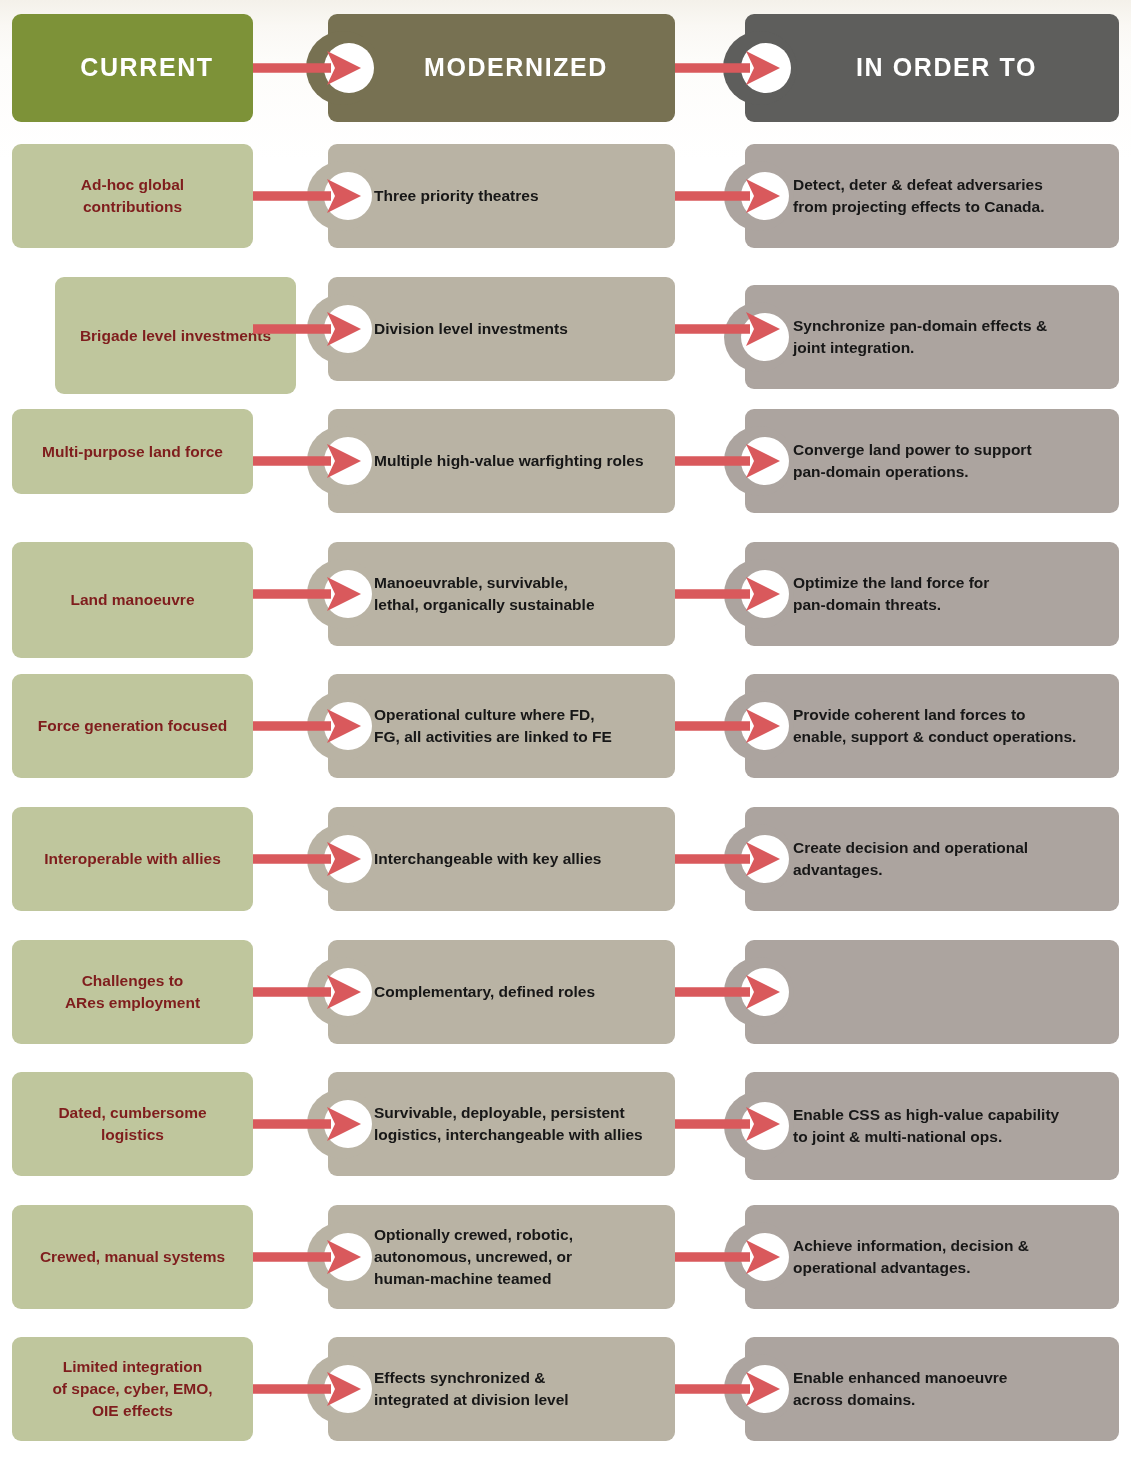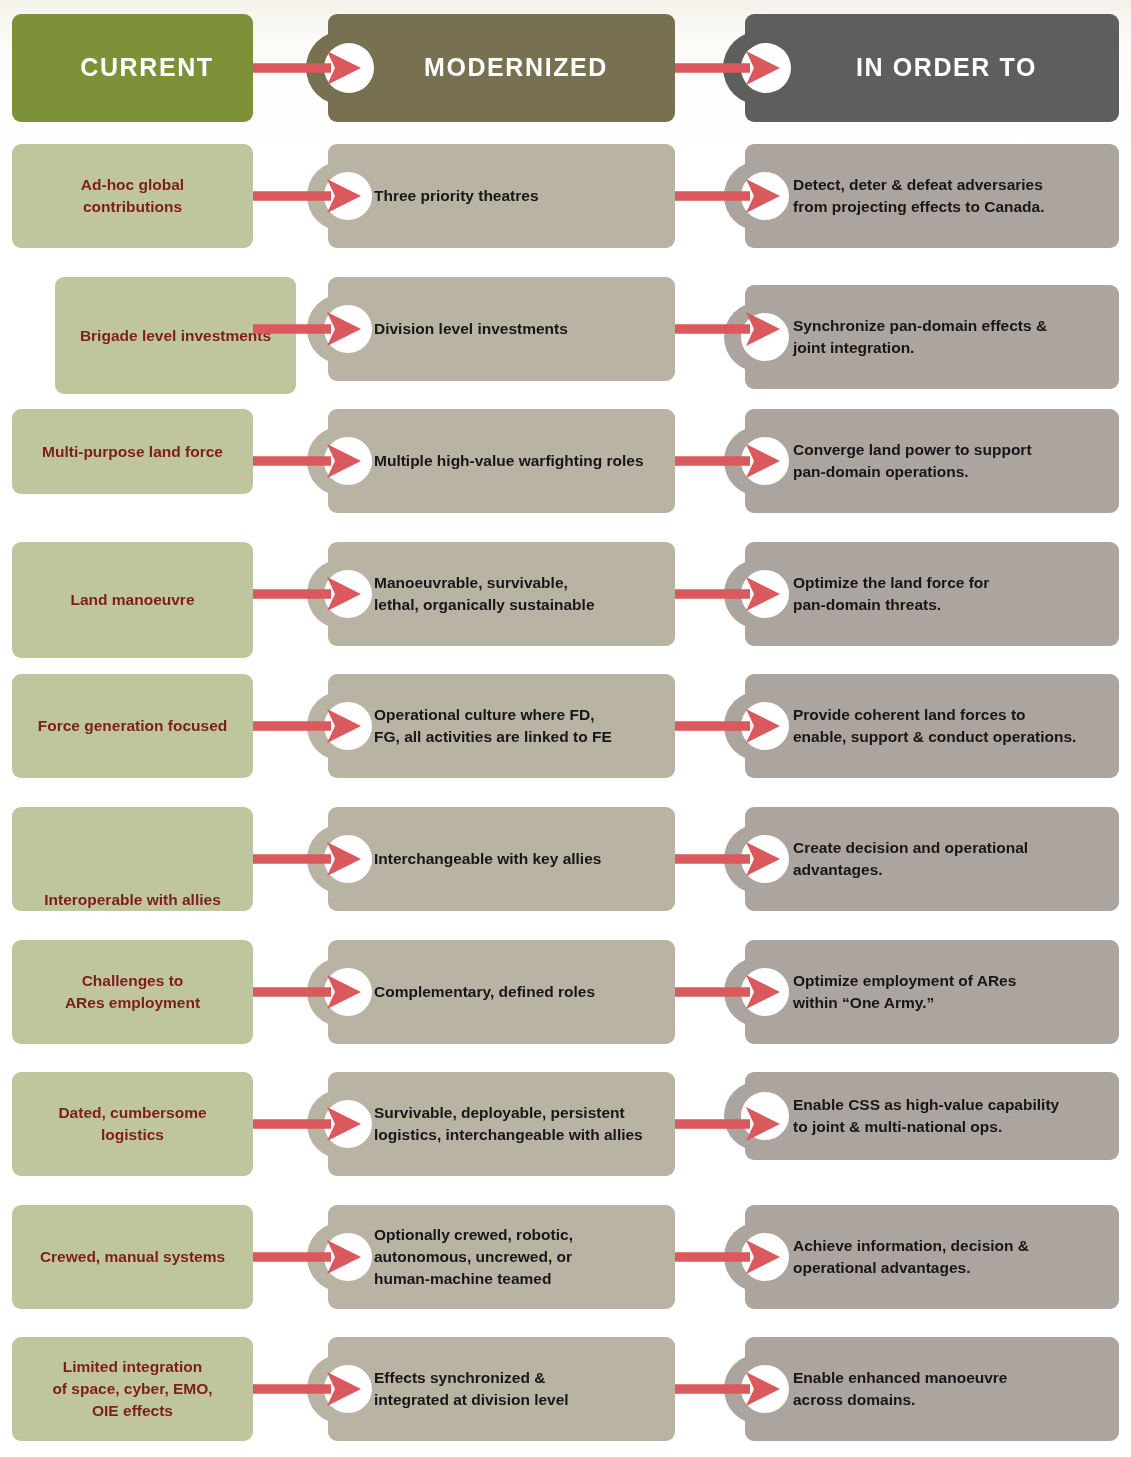--- a/index.html
+++ b/index.html
@@ -265,21 +265,21 @@
           <rect x="0" y="15.25" width="78" height="9.5" fill="#d9595c"></rect>
           <path d="M 74 3 L 108 20 L 74 37 L 82 20 Z" fill="#d9595c"></path>
         </svg>
       </div>
       <div class="arrow arrow-2" style="top: 706px;">
         <svg width="105" height="40" viewBox="0 0 105 40">
           <rect x="0" y="15.25" width="75" height="9.5" fill="#d9595c"></rect>
           <path d="M 71 3 L 105 20 L 71 37 L 79 20 Z" fill="#d9595c"></path>
         </svg>
       </div>
-      <div class="box col-left" style="top: 807px; height: 104px; align-items: flex-end;">
+      <div class="box col-left" style="top: 807px; height: 104px;">
         <span class="txt">Interoperable with allies</span>
       </div>
       <div class="box col-mid" style="top: 807px; height: 104px;">
         <span class="notch"></span>
         <span class="hole"></span>
         <span class="txt">Interchangeable with key allies</span>
       </div>
       <div class="box col-right" style="top: 807px; height: 104px;">
         <span class="notch"></span>
         <span class="hole"></span>
@@ -301,21 +301,20 @@
         <span class="txt">Challenges to<br>ARes employment</span>
       </div>
       <div class="box col-mid" style="top: 940px; height: 104px;">
         <span class="notch"></span>
         <span class="hole"></span>
         <span class="txt">Complementary, defined roles</span>
       </div>
       <div class="box col-right" style="top: 940px; height: 104px;">
         <span class="notch"></span>
         <span class="hole"></span>
-        <span class="txt">Optimize employment of ARes<br>within “One Army.”</span>
       </div>
       <div class="arrow arrow-1" style="top: 972px;">
         <svg width="108" height="40" viewBox="0 0 108 40">
           <rect x="0" y="15.25" width="78" height="9.5" fill="#d9595c"></rect>
           <path d="M 74 3 L 108 20 L 74 37 L 82 20 Z" fill="#d9595c"></path>
         </svg>
       </div>
       <div class="arrow arrow-2" style="top: 972px;">
         <svg width="105" height="40" viewBox="0 0 105 40">
           <rect x="0" y="15.25" width="75" height="9.5" fill="#d9595c"></rect>
@@ -323,21 +322,21 @@
         </svg>
       </div>
       <div class="box col-left" style="top: 1072px; height: 104px;">
         <span class="txt">Dated, cumbersome<br>logistics</span>
       </div>
       <div class="box col-mid" style="top: 1072px; height: 104px;">
         <span class="notch"></span>
         <span class="hole"></span>
         <span class="txt">Survivable, deployable, persistent<br>logistics, interchangeable with allies</span>
       </div>
-      <div class="box col-right" style="top: 1072px; height: 88px;">
+      <div class="box col-right" style="top: 1072px; height: 108px;">
         <span class="notch"></span>
         <span class="hole"></span>
         <span class="txt">Enable CSS as high-value capability<br>to joint &amp; multi-national ops.</span>
       </div>
       <div class="arrow arrow-1" style="top: 1104px;">
         <svg width="108" height="40" viewBox="0 0 108 40">
           <rect x="0" y="15.25" width="78" height="9.5" fill="#d9595c"></rect>
           <path d="M 74 3 L 108 20 L 74 37 L 82 20 Z" fill="#d9595c"></path>
         </svg>
       </div>

